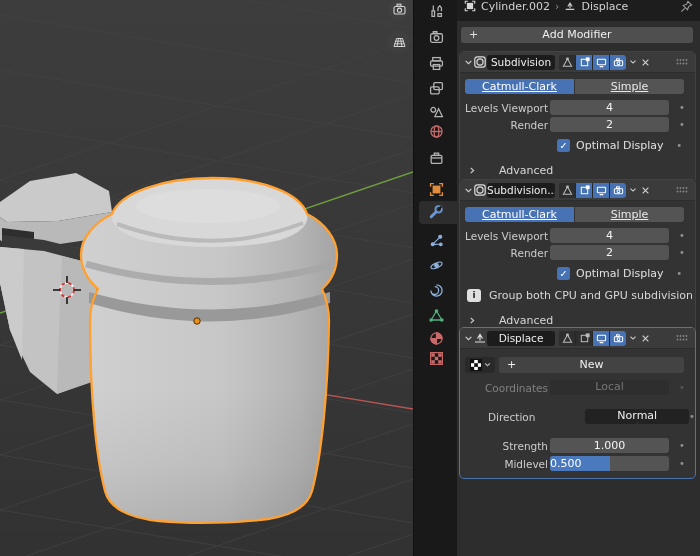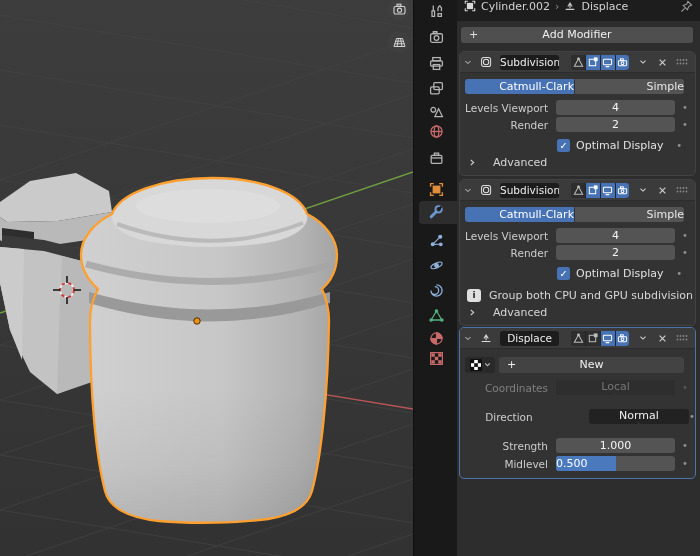--- a/index.html
+++ b/index.html
@@ -26,49 +26,49 @@
   .crumb-sep{color:#8a8a8a;font-size:11px;}
   .pin{margin-left:auto;}
 
   .addmod{position:absolute;top:27px;left:4px;right:7px;height:16px;background:#4f4f4f;border-radius:3px;
           color:#efefef;text-align:center;line-height:16px;}
   .addmod .plus{position:absolute;left:8px;top:0;color:#e0e0e0;}
 
   .panel{position:absolute;left:2px;width:237px;background:#333333;border:1px solid #424242;
          border-radius:5px;box-sizing:border-box;}
   .panel.active{border-color:#4e74ad;}
-  .phead{height:20px;display:flex;align-items:center;gap:8px;padding:0 6px 0 4px;background:#3b3b3b;
+  .phead{height:20px;display:flex;align-items:center;gap:0;padding:0 6px 0 4px;background:#3b3b3b;
          border-bottom:1px solid #2c2c2c;border-radius:4px 4px 0 0;}
   .hname{width:68px;height:15px;background:#1c1c1c;border-radius:3px;color:#ededed;text-align:center;
          line-height:15px;font-size:10.5px;white-space:nowrap;overflow:hidden;}
   .toggles{display:flex;background:#262626;border-radius:3px;overflow:hidden;margin-left:4px;}
   .tg{width:16px;height:15px;display:flex;align-items:center;justify-content:center;background:#2e2e2e;margin-right:1px;}
   .tg:last-child{margin-right:0;}
   .tg.on{background:#4772b3;}
   .hbtn{display:flex;align-items:center;justify-content:center;width:13px;height:15px;}
   .grip{margin-left:auto;display:flex;align-items:center;}
 
   .pbody{padding:4px 0 5px 0;}
   .seg{display:flex;margin:2px 11px 5px 5px;height:15px;gap:1px;border-radius:3px;overflow:hidden;}
-  .seg div{flex:1;text-align:right;line-height:15px;}
+  .seg div{flex:1;text-align:center;line-height:15px;text-decoration:underline;}
   .seg .on{background:#4772b3;color:#ffffff;}
   .seg .off{background:#545454;color:#e8e8e8;}
 
   .prow{display:flex;align-items:center;height:17px;}
-  .plabel{width:88px;text-align:right;padding-right:8px;color:#cccccc;white-space:nowrap;font-size:10.5px;}
+  .plabel{width:88px;text-align:right;padding-right:2px;color:#cccccc;white-space:nowrap;font-size:10.5px;}
   .pfield{width:119px;height:15px;background:#545454;border-radius:3px;color:#f5f5f5;text-align:center;line-height:15px;}
   .pdot{flex:1;text-align:center;color:#8f8f8f;font-size:10px;line-height:15px;}
   .pdot.dim{color:#555555;}
 
   .chkrow{display:flex;align-items:center;height:17px;padding-left:97px;margin-top:4px;}
   .chk{width:13px;height:13px;background:#4772b3;border-radius:2.5px;color:#fff;font-size:9.5px;
        line-height:13px;text-align:center;margin-right:6px;}
   .chkrow .lbl{color:#e0e0e0;}
 
-  .advrow{display:flex;align-items:center;height:16px;gap:17px;padding-left:8px;color:#d6d6d6;margin-top:0;}
+  .advrow{display:flex;align-items:center;height:16px;gap:23px;padding-left:8px;color:#d6d6d6;margin-top:8px;}
   .inforow{display:flex;align-items:center;height:18px;gap:8px;padding-left:7px;margin-top:4px;color:#d6d6d6;}
   .infoicon{width:14px;height:13px;background:#dfdfdf;border-radius:3px;color:#1d1d1d;font-weight:bold;
             font-size:9px;text-align:center;line-height:13px;}
 
   .texrow{display:flex;align-items:center;gap:4px;height:17px;margin:3px 11px 6px 5px;}
   .texsel{width:30px;height:16px;background:#292929;border-radius:3px;display:flex;align-items:center;
           justify-content:center;gap:2px;}
   .newbtn{flex:1;height:16px;background:#434343;border-radius:3px;position:relative;color:#f0f0f0;
           text-align:center;line-height:16px;}
   .newbtn .plus{position:absolute;left:8px;top:0;}

